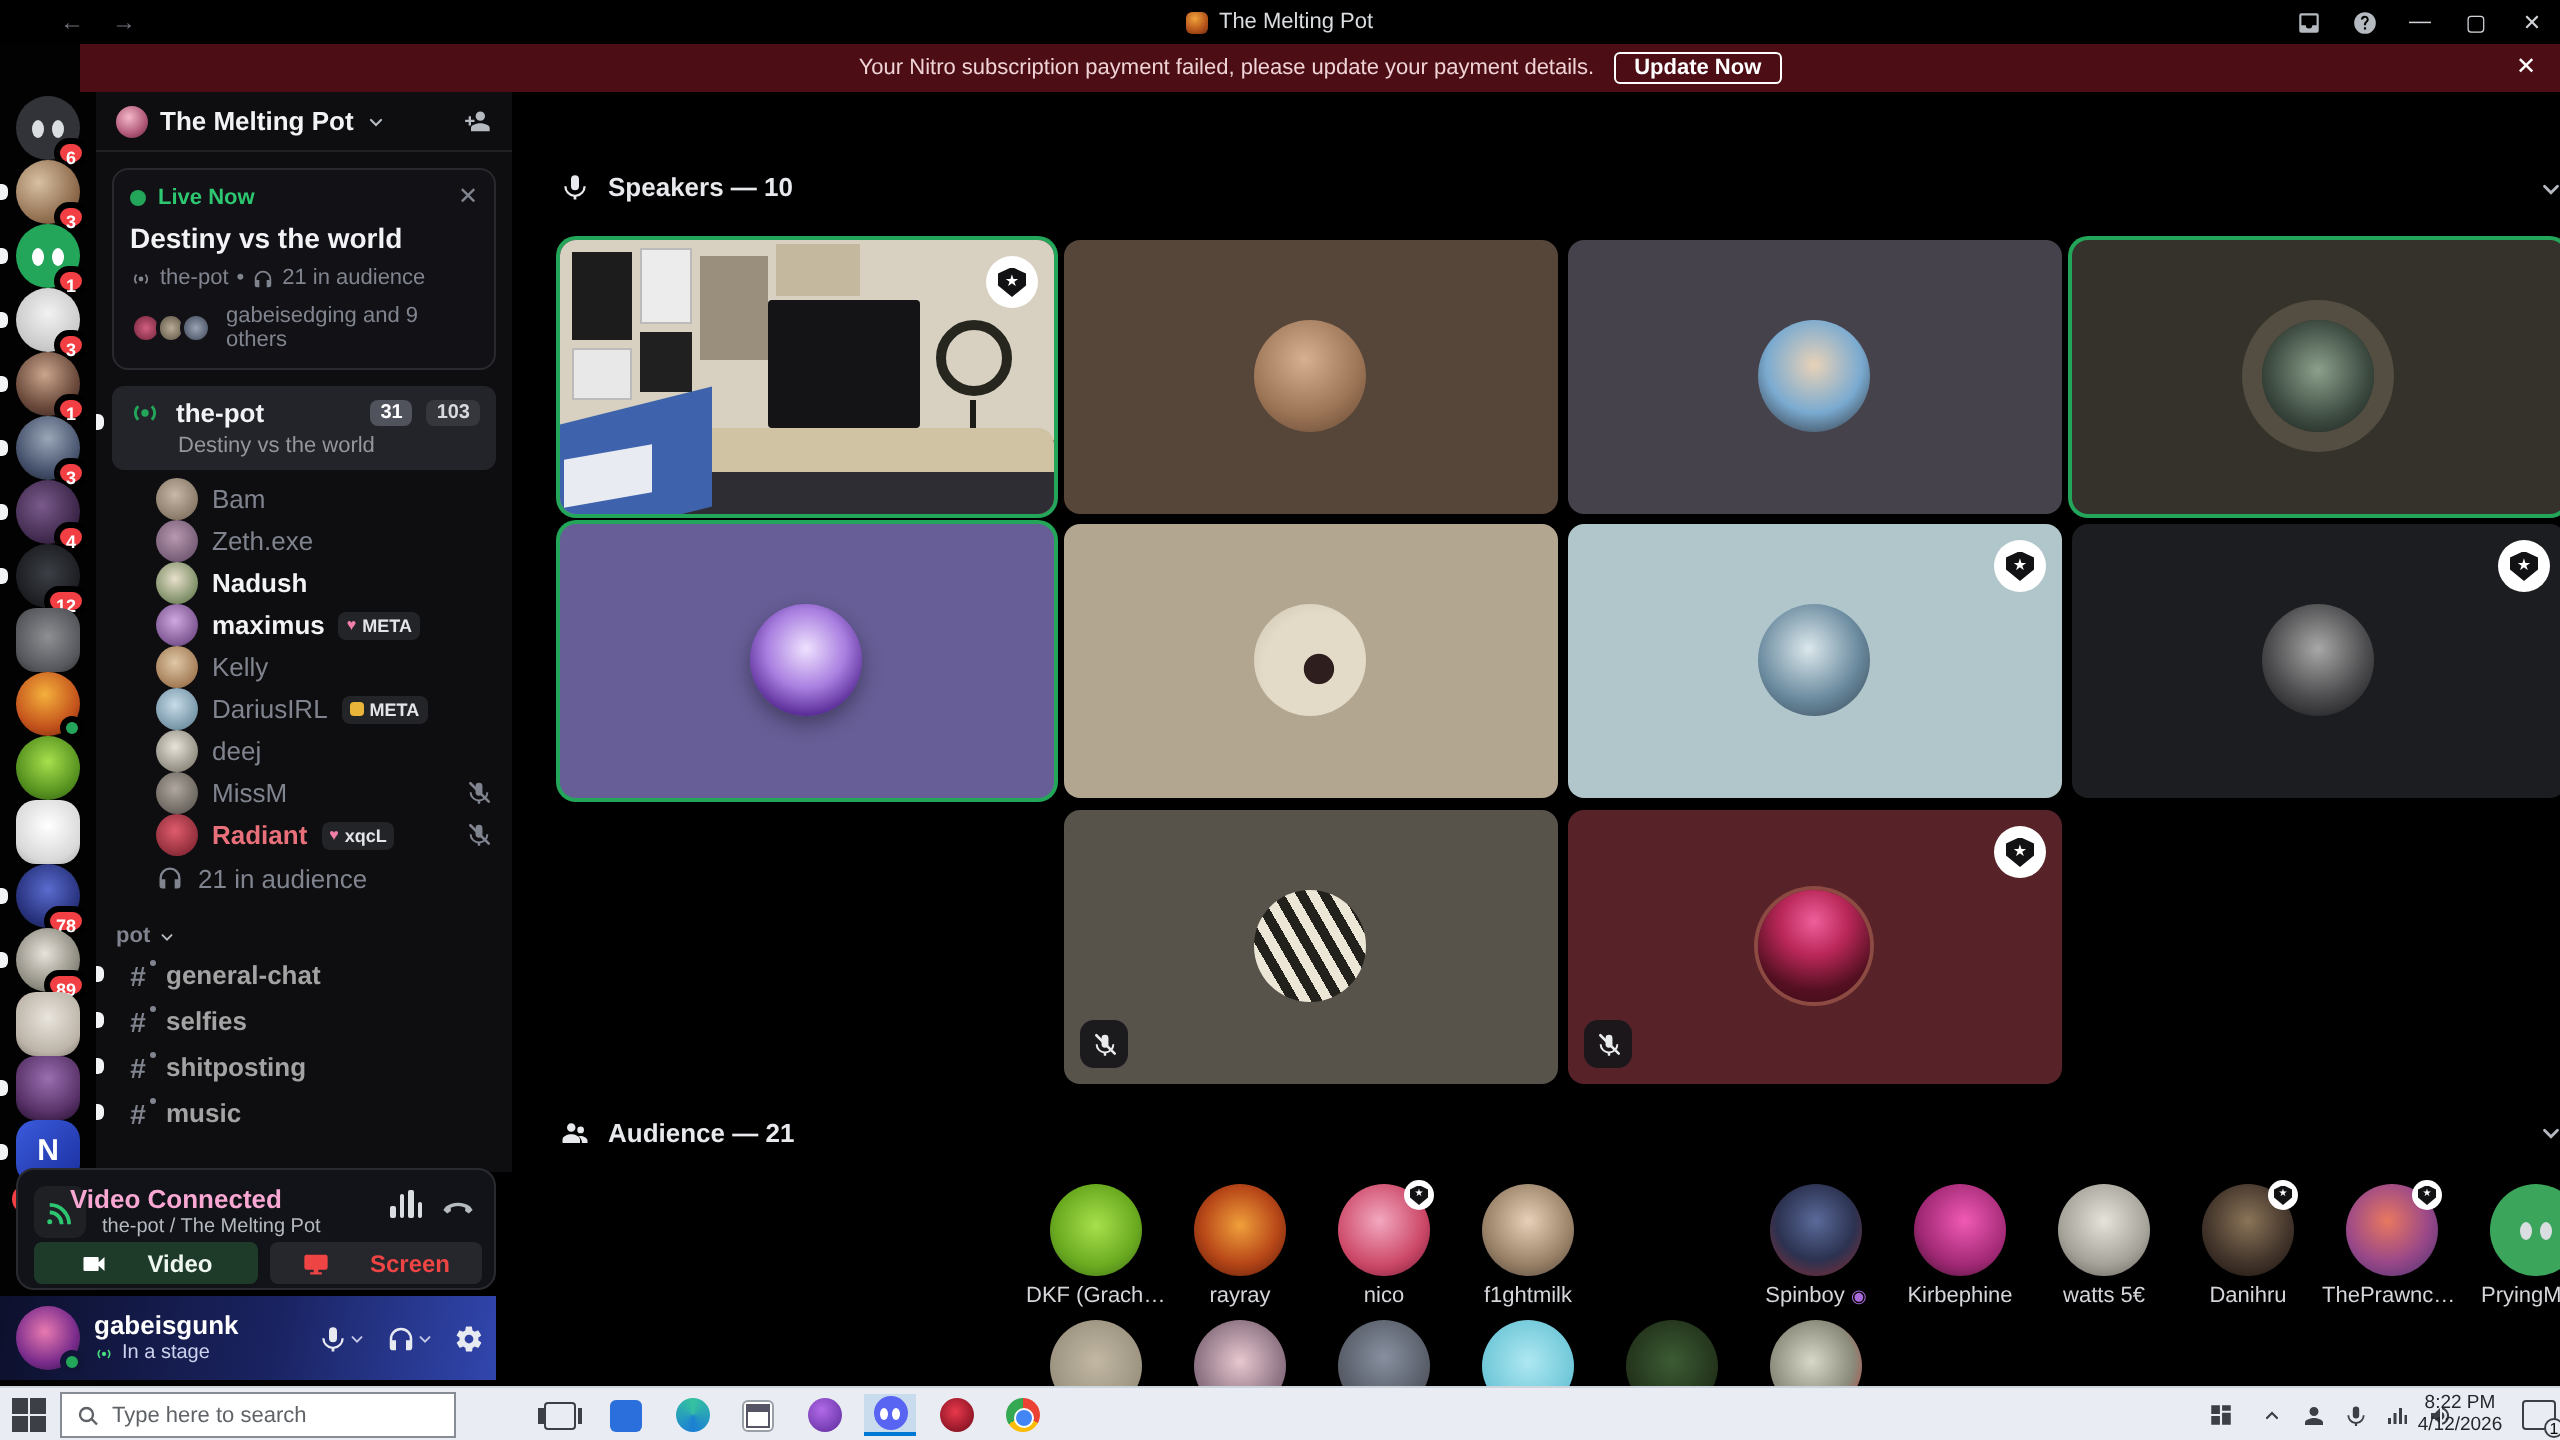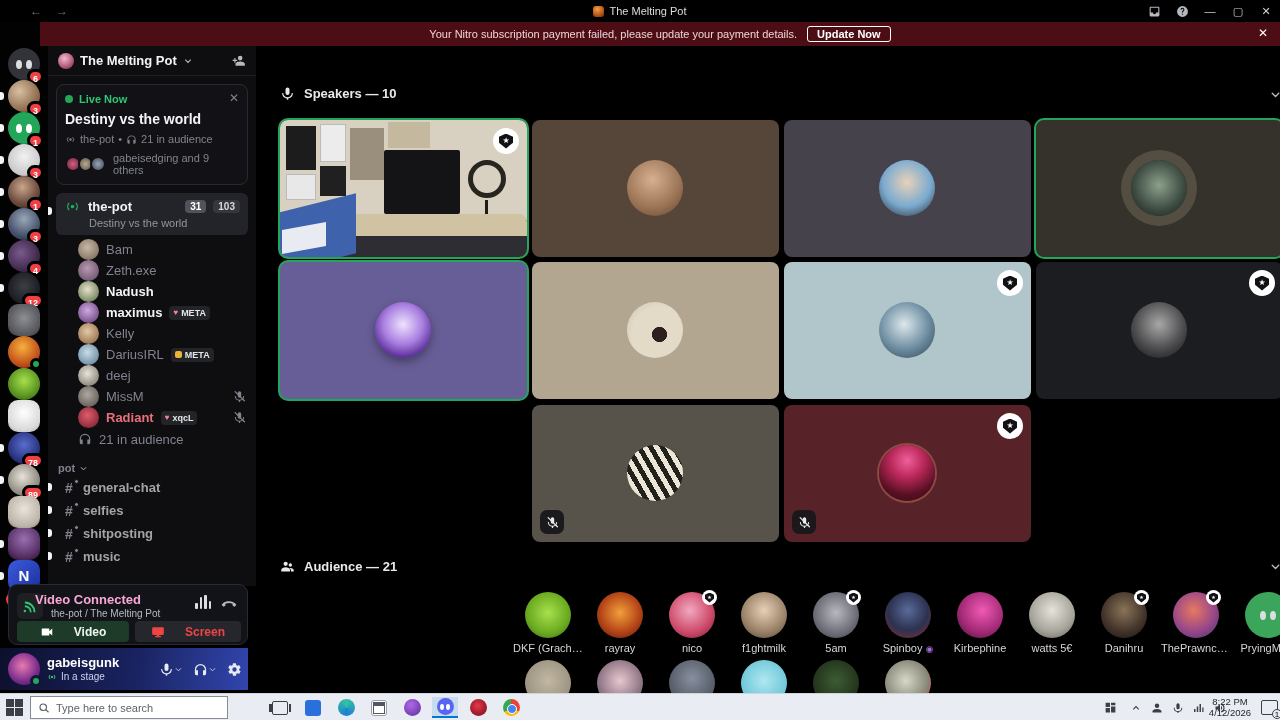--- a/index.html
+++ b/index.html
@@ -730,30 +730,20 @@
             <span>★</span>
           </i>
         </span>
       </div>
       <div class="aname">nico</div>
     </div>
   <div class="au au-r1" style="--i:3">
       <div class="aav aav3"></div>
       <div class="aname">f1ghtmilk</div>
     </div>
-  <div class="au au-r1" style="--i:4">
-      <div class="aav aav4">
-        <span class="mini-badge">
-          <i class="shield">
-            <span>★</span>
-          </i>
-        </span>
-      </div>
-      <div class="aname">5am</div>
-    </div>
   <div class="au au-r1" style="--i:5">
       <div class="aav aav5"></div>
       <div class="aname"><span>Spinboy</span> <span class="sfx">◉</span></div>
     </div>
   <div class="au au-r1" style="--i:6">
       <div class="aav aav6"></div>
       <div class="aname">Kirbephine</div>
     </div>
   <div class="au au-r1" style="--i:7">
       <div class="aav aav7"></div>

